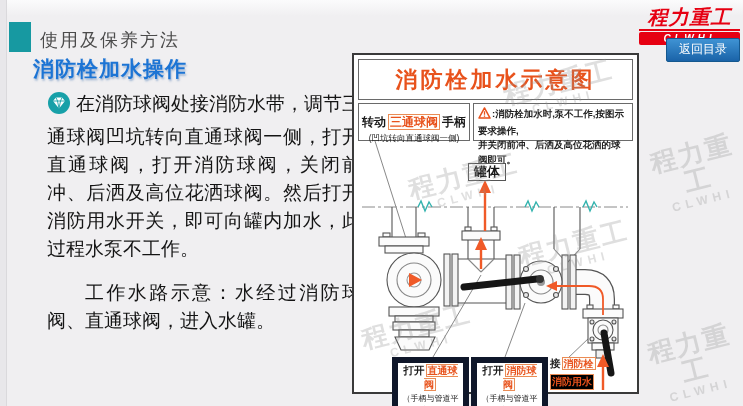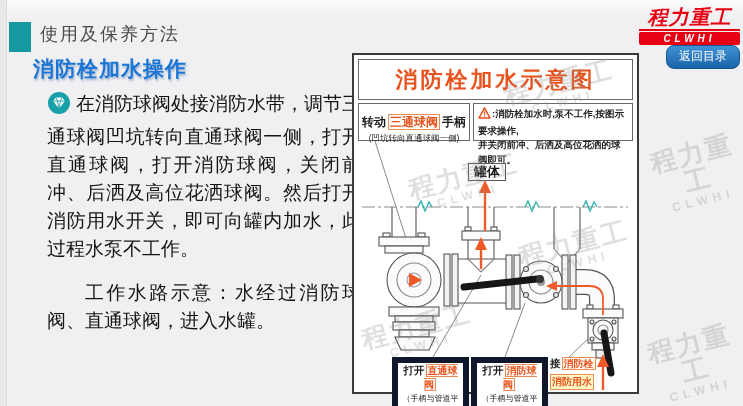--- a/index.html
+++ b/index.html
@@ -9,37 +9,37 @@
     background:#f0eff1;
     font-family:"Liberation Sans","DejaVu Sans",sans-serif;
     color:#1a1a1a;
   }
   .top-band { position:absolute; left:0; top:0; right:0; height:16px;
     background:linear-gradient(180deg,#fbfbfc,#f0eff1); }
   .left-strip { position:absolute; left:0; top:0; bottom:0; width:7px;
     background:#e8e7ea; border-right:1px solid #dad9dc; }
 
   
-  .section-row { position:absolute; left:9px; top:22px; display:flex; align-items:flex-start; }
+  .section-row { position:absolute; left:9px; top:22px; display:flex; align-items:flex-end; }
   .teal-square { width:22px; height:30px; background:#1799a1; }
   .section-title { margin-left:9px; font-size:18px; color:#4b4b4b; letter-spacing:2px; }
   .page-title { position:absolute; left:33px; top:55px; font-size:21px; font-weight:bold;
     color:#1c74d4; letter-spacing:1px; text-shadow:1px 2px 2px rgba(100,140,190,.55); }
 
   
   .logo { position:absolute; top:7px; right:3px; width:101px; text-align:center; }
   .logo-brand { display:block; color:#e60012; font-weight:900; font-size:20px;
     letter-spacing:1px; line-height:1.05; font-style:italic;
     border-bottom:2px solid #e60012; padding-bottom:1px; }
   .logo-bar { display:block; background:#e60012; color:#fff; font-weight:bold;
     font-size:10px; letter-spacing:4px; line-height:13px; margin-top:1px;
     border-radius:2px; font-style:italic; }
-  .back-btn { position:absolute; top:45px; right:3px; display:inline-block;
+  .back-btn { position:absolute; top:38px; right:3px; display:inline-block;
     background:linear-gradient(180deg,#3f93d4,#1a63a8); border:1px solid #15588f;
-    border-radius:8px; color:#fff; font-size:12px; padding:2px 12px 3px; cursor:pointer; }
+    border-radius:2px; color:#fff; font-size:12px; padding:2px 12px 3px; cursor:pointer; }
 
   
   .article { position:absolute; left:47px; top:90px; width:314px;
     font-family:"Liberation Serif","DejaVu Serif",serif; font-size:19px;
     line-height:28px; text-align:justify; color:#141414; }
   .gem { display:inline-block; vertical-align:-5px; margin-right:5px; }
   .para2 { margin-top:16px; text-indent:2em; }
 
   
   .panel { position:absolute; left:352px; top:53px; width:287px; height:341px;
@@ -59,21 +59,21 @@
   .tank-label { position:absolute; left:114px; top:108px; border:1px solid #555;
     background:#fff; font-size:13px; font-weight:bold; padding:0 5px; line-height:16px; z-index:3; }
   .open-box { position:absolute; top:302px; width:77px; border:6px solid #0f172a;
     background:#fff; text-align:center; padding:1px 0 2px; z-index:3; }
   .open-line1 { font-size:10.5px; font-weight:bold; }
   .open-note { font-size:8px; margin-top:1px; }
   .open-box .hl, .connect-box .hl { font-size:10px; margin:0 1px; }
   .connect-box { position:absolute; left:196px; top:302px; width:52px; z-index:3; }
   .connect-line1 { font-size:10.5px; font-weight:bold; }
   .connect-note { display:inline-block; margin-top:2px; font-size:10px; font-weight:bold;
-    color:#e8521c; border:1px solid #ea8c55; padding:0 1px; background:#fef9c3; }
+    color:#e8521c; border:1px solid #ea8c55; padding:0 1px; background:#000000; }
 
   
   .wm { position:absolute; transform:rotate(-14deg); text-align:center; line-height:1.05;
     pointer-events:none; z-index:5; color:rgba(150,150,150,.30); font-weight:bold; }
   .wm .t { display:block; font-size:26px; letter-spacing:2px; }
   .wm .a { display:block; font-size:12px; letter-spacing:5px; }
 </style>
 </head>
 <body>
 

